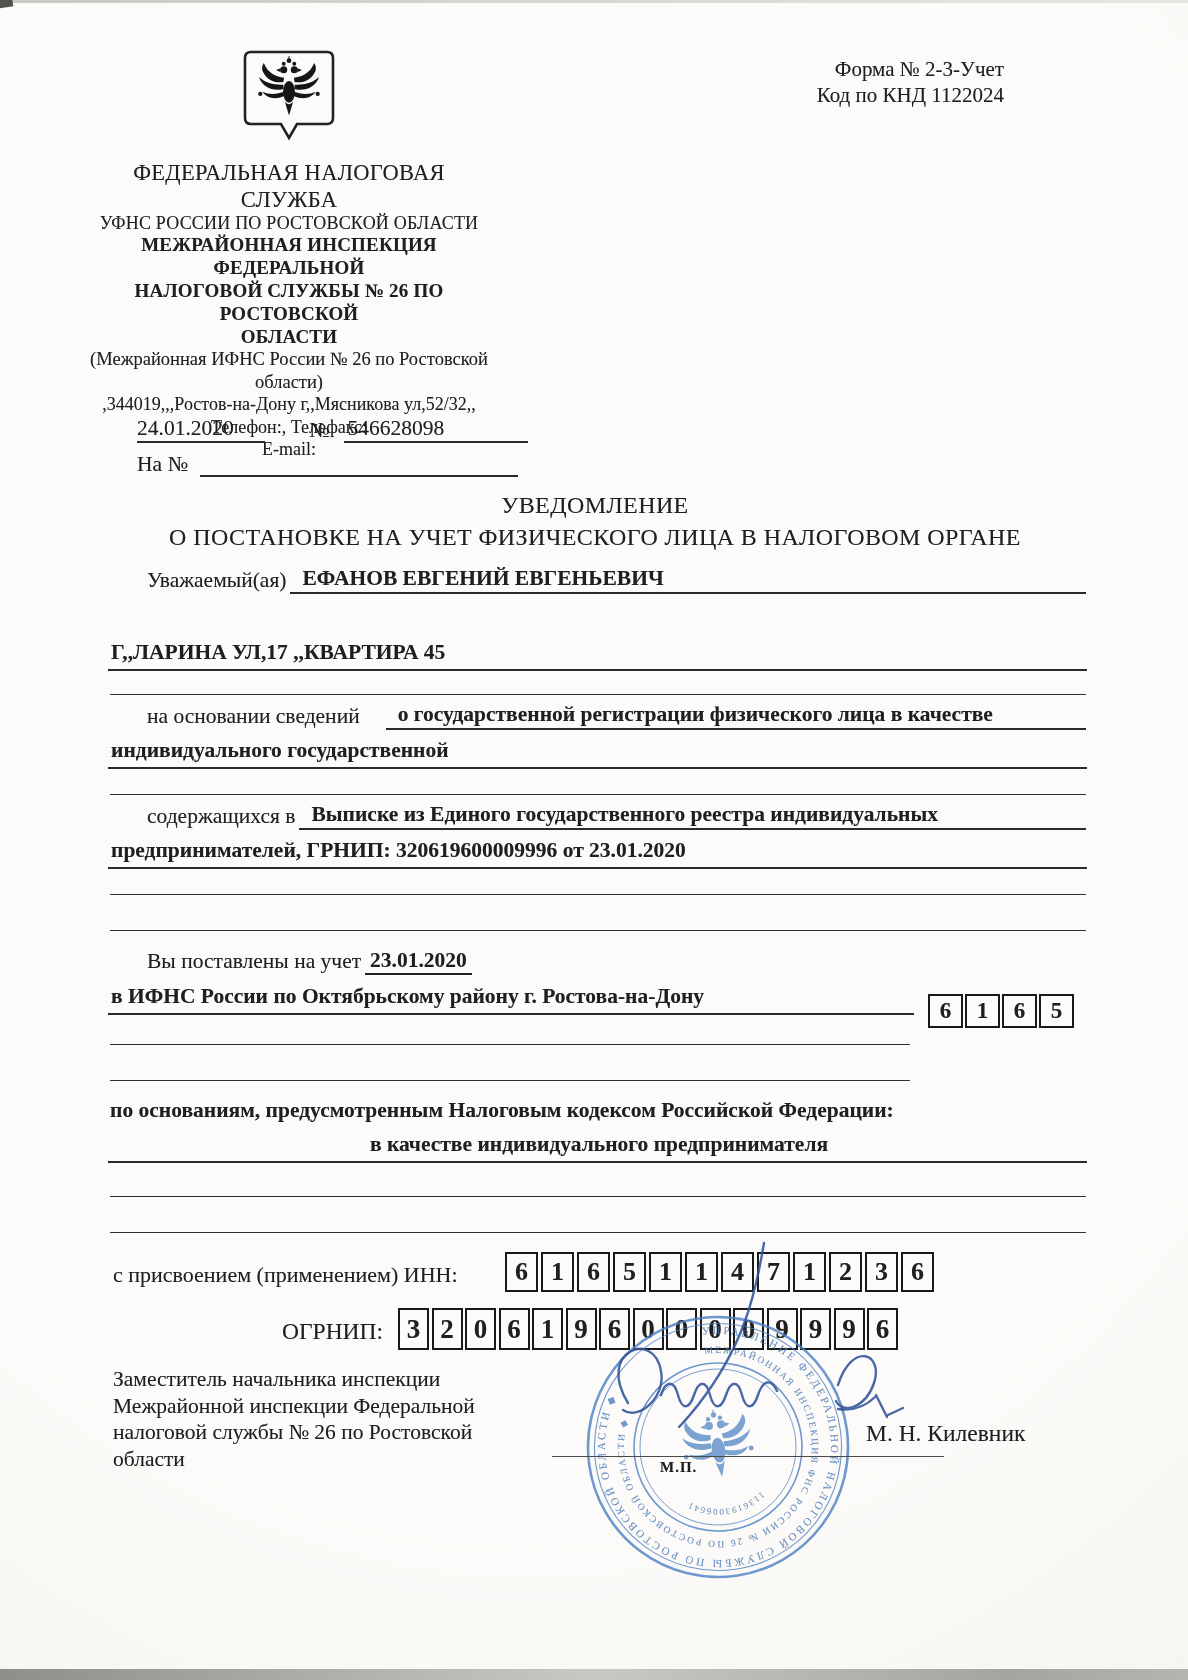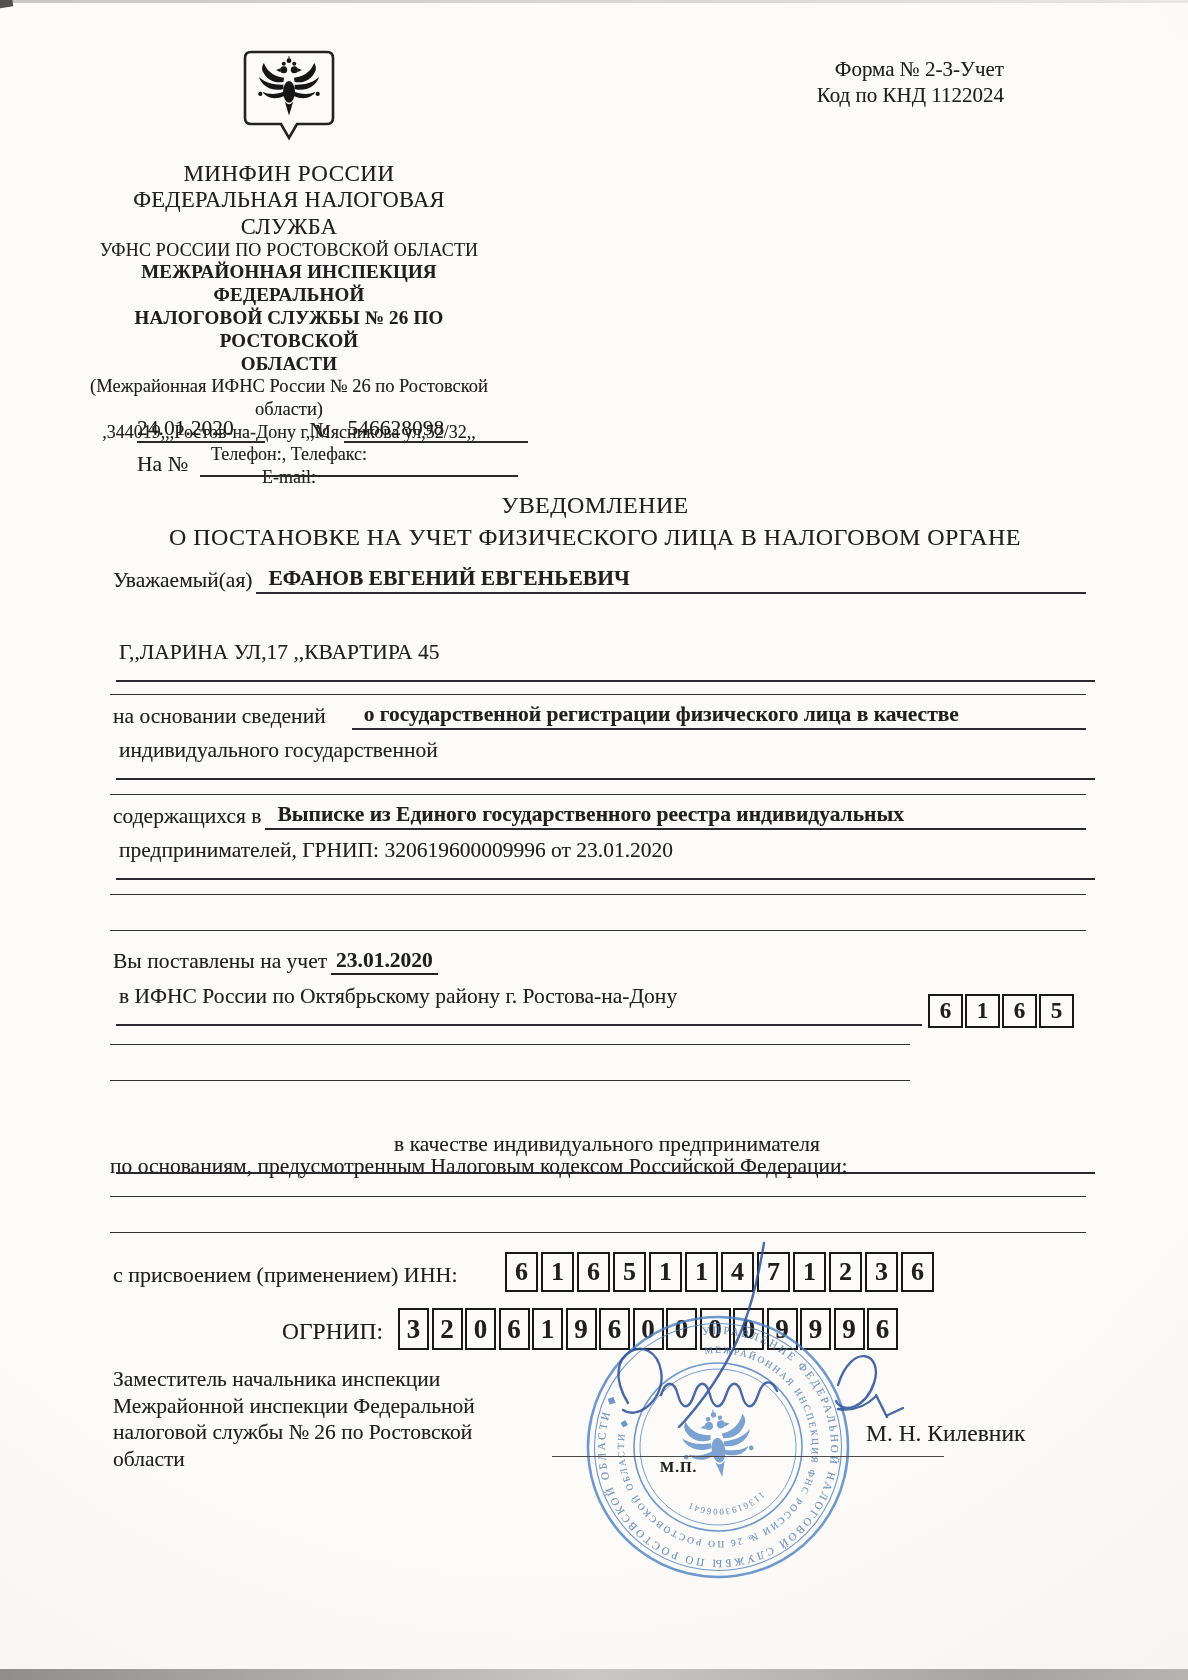--- a/index.html
+++ b/index.html
@@ -24,23 +24,23 @@
   .refrow{position:absolute;left:113px;font-size:21.5px;display:flex;align-items:flex-end;margin-left:24px;}
   .u{border-bottom:2px solid #2a2a2a;}
   .refdate{width:128px;}
   .refno{margin-left:44px;margin-right:14px;}
   .refnum{width:180px;padding-left:4px;}
   .refblank{width:318px;margin-left:12px;}
   
   .title{position:absolute;left:100px;width:990px;text-align:center;font-weight:normal;font-size:24px;letter-spacing:.4px;}
   
   .frow{position:absolute;left:110px;width:976px;display:flex;align-items:flex-end;font-size:21.5px;}
-  .lbl{white-space:nowrap;padding:0 4px 1px 3px;}
+  .lbl{white-space:nowrap;padding:0 4px 1px 3px;margin-left:34px;}
   .val{flex:1;border-bottom:2px solid #2a2a2e;font-weight:bold;padding:0 2px 1px 12px;white-space:nowrap;}
-  .fullval{position:absolute;left:116px;width:976px;border-bottom:2px solid #2a2a2e;font-weight:normal;font-size:21.5px;padding:0 0 15px 3px;white-space:nowrap;}
+  .fullval{position:absolute;left:108px;width:976px;border-bottom:2px solid #2a2a2e;font-weight:bold;font-size:21.5px;padding:0 0 4px 3px;white-space:nowrap;}
   .plainrow{position:absolute;left:110px;font-size:21.5px;display:flex;align-items:flex-end;}
   .dateval{font-weight:bold;border-bottom:2.2px solid #222;padding:0 5px 0 5px;}
   .uline{position:absolute;height:0;border-top:1.9px solid #303030;}
   
   .boxrow{position:absolute;display:flex;}
   .cell{border:2.4px solid #191919;display:flex;align-items:center;justify-content:center;
         font-weight:bold;background:transparent;}
   .cell-inn{width:29px;height:36px;font-size:26px;margin-right:3px;}
   .cell-ogrn{width:27px;height:38px;font-size:27px;margin-right:2.5px;}
   .cell-code{width:31px;height:30px;font-size:23px;margin-right:2px;}
@@ -90,21 +90,20 @@
 
   <div class="top-edge"></div>
   <div class="corner-mark"></div>
   <div class="bottom-edge"></div>
 
   <div class="org">
     <svg class="shield" width="92" height="100" viewBox="0 0 92 100">
       <path d="M8,2 H84 Q90,2 90,8 V68 Q90,74 84,74 H54 L46,88 L38,74 H8 Q2,74 2,68 V8 Q2,2 8,2 Z" fill="none" stroke="#222" stroke-width="2.6"></path>
       <use href="#eagle" transform="translate(11,4) scale(0.7)" fill="#161616"></use>
     </svg>
-    <div class="org-l1">МИНФИН РОССИИ</div>
     <div class="org-l2">ФЕДЕРАЛЬНАЯ НАЛОГОВАЯ СЛУЖБА</div>
     <div class="org-l3">УФНС РОССИИ ПО РОСТОВСКОЙ ОБЛАСТИ</div>
     <div class="org-bold">МЕЖРАЙОННАЯ ИНСПЕКЦИЯ ФЕДЕРАЛЬНОЙ</div>
     <div class="org-bold">НАЛОГОВОЙ СЛУЖБЫ № 26 ПО РОСТОВСКОЙ</div>
     <div class="org-bold">ОБЛАСТИ</div>
     <div class="org-paren">(Межрайонная ИФНС России № 26 по Ростовской</div>
     <div class="org-paren">области)</div>
     <div class="org-small">,344019,,,Ростов-на-Дону г,,Мясникова ул,52/32,,</div>
     <div class="org-small">Телефон:, Телефакс:</div>
     <div class="org-small">E-mail:</div>
@@ -163,21 +162,21 @@
   <div class="boxrow" style="left:928px;top:994px;">
     <span class="cell cell-code">6</span>
     <span class="cell cell-code">1</span>
     <span class="cell cell-code">6</span>
     <span class="cell cell-code">5</span>
   </div>
 
   <div class="uline" style="left:110px;top:1044px;width:800px;"></div>
   <div class="uline" style="left:110px;top:1080px;width:800px;"></div>
 
-  <div class="plainrow" style="top:1154px;">
+  <div class="plainrow" style="top:1098px;font-weight:bold;">
     <span>по основаниям, предусмотренным Налоговым кодексом Российской Федерации:</span>
   </div>
   <div class="fullval" style="top:1132px;text-align:center;">в качестве индивидуального предпринимателя</div>
 
   <div class="uline" style="left:110px;top:1196px;width:976px;"></div>
   <div class="uline" style="left:110px;top:1232px;width:976px;"></div>
 
   <div class="boxlabel" style="left:113px;top:1262px;">с присвоением (применением) ИНН:</div>
   <div class="boxrow" style="left:505px;top:1252px;">
     <span class="cell cell-inn">6</span>

